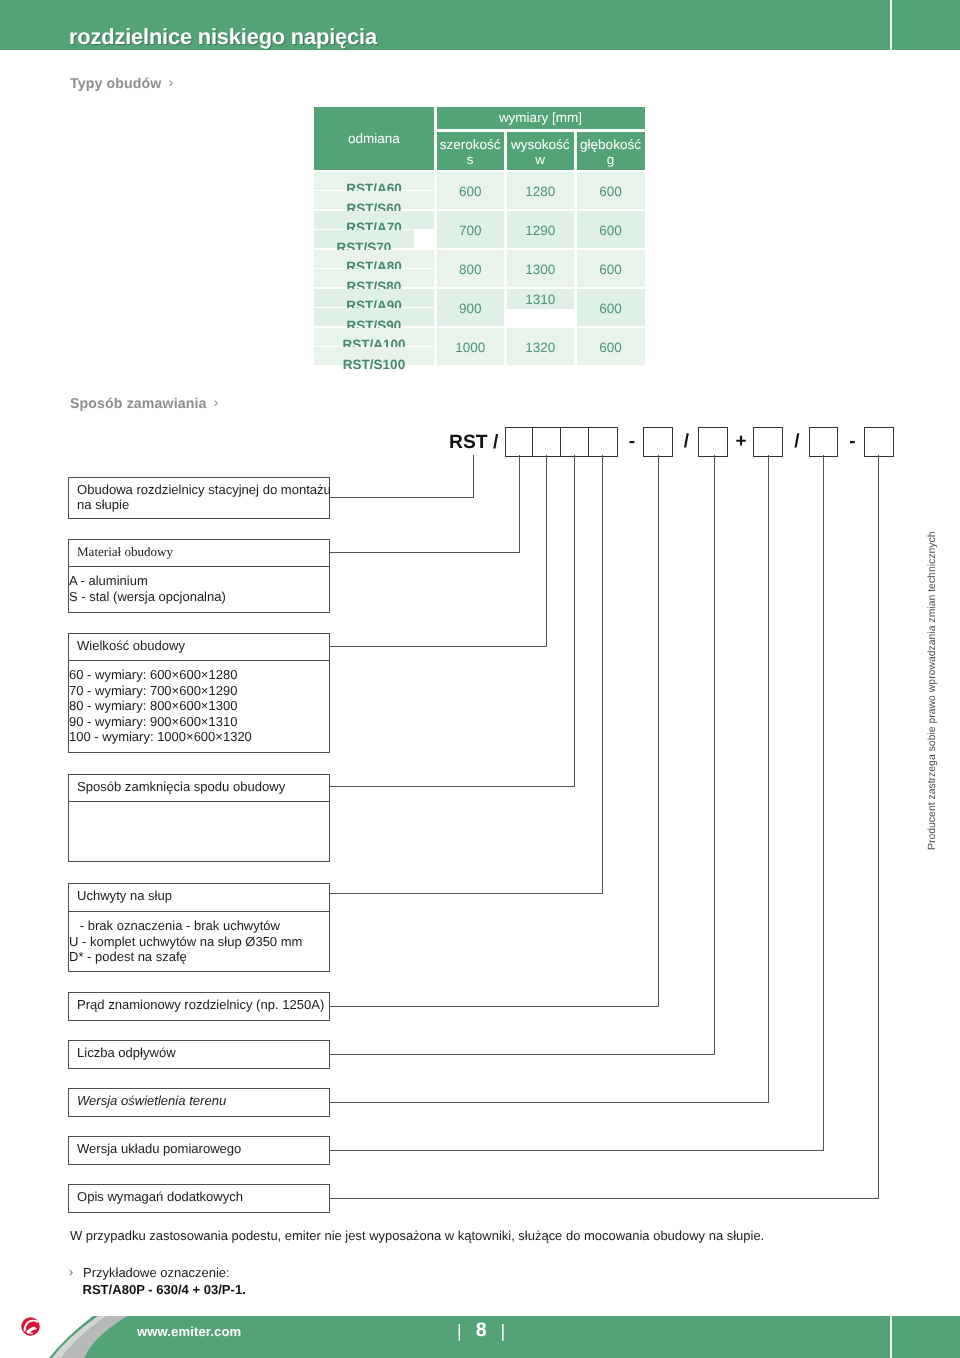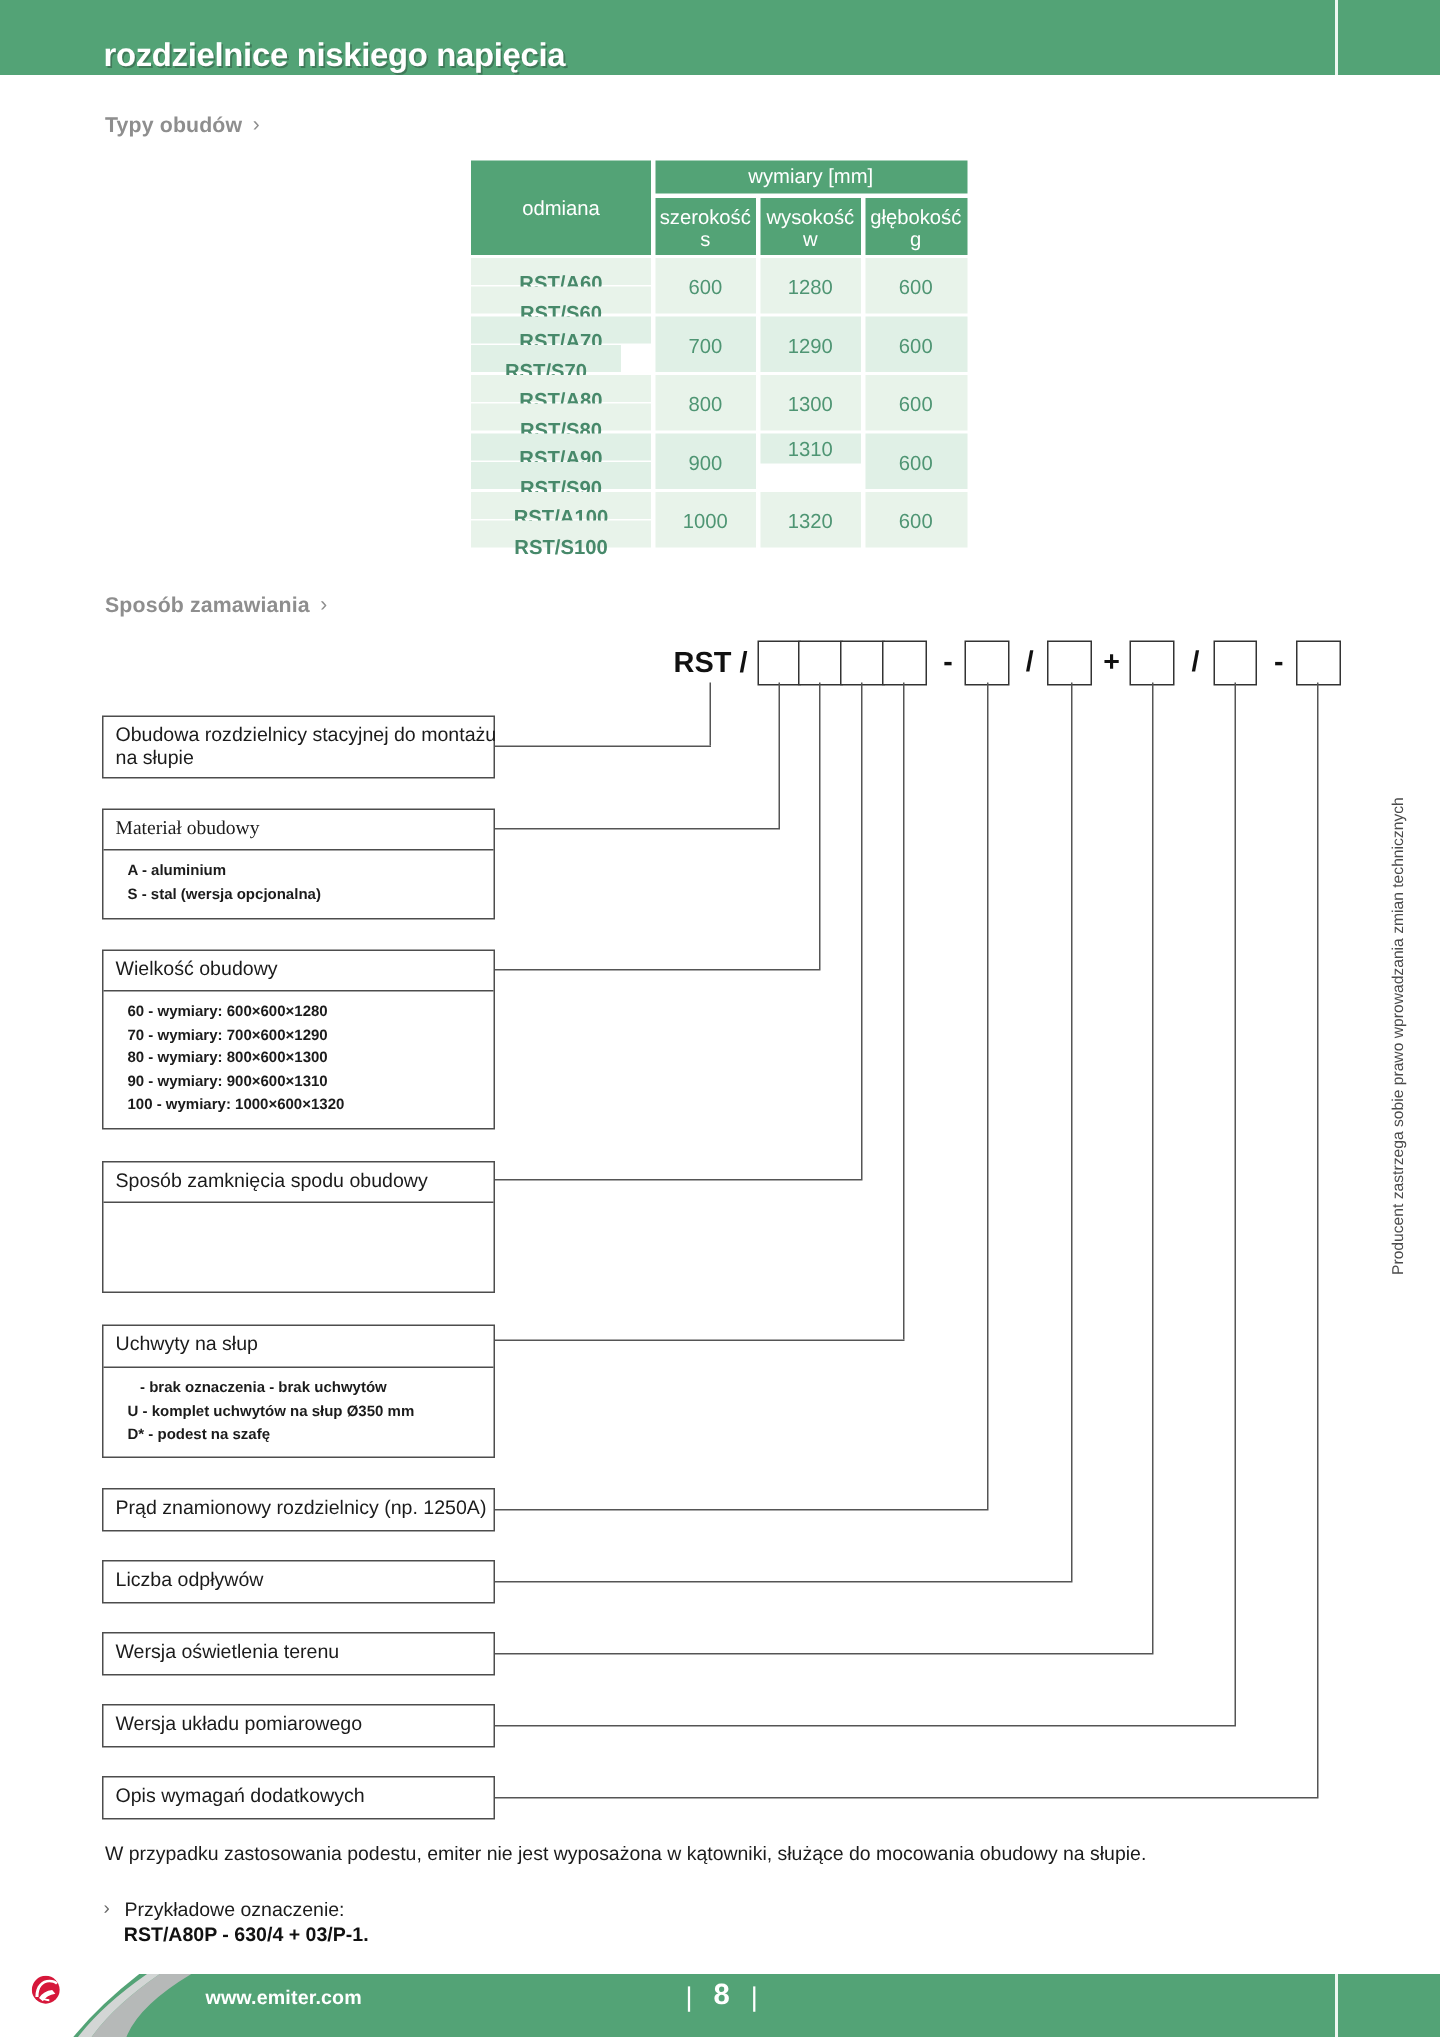--- a/index.html
+++ b/index.html
@@ -32,21 +32,21 @@
   .code-txt{position:absolute;font-weight:bold;color:#111;white-space:nowrap;}
   .code-box{position:absolute;border:1.2px solid #333;background:#fff;}
   .ln{position:absolute;background:#555;}
   .lnv{width:1px;}
   .lnh{height:1px;}
 
   
   .lbox{position:absolute;left:68px;width:262px;border:1.1px solid #4d4d4d;box-sizing:border-box;background:#fff;}
   .lbox .ltitle{position:absolute;left:8px;font-size:13.05px;color:#1b1b1b;line-height:15px;white-space:nowrap;}
   .lbox .lsep{position:absolute;left:0;right:0;border-top:1.1px solid #4d4d4d;}
-  .lbox .lbody{position:absolute;left:16px;font-size:10px;color:#1b1b1b;line-height:15.5px;white-space:nowrap;font-weight:bold;}
+  .lbox .lbody{position:absolute;left:0;font-size:13px;color:#1b1b1b;line-height:15.5px;white-space:nowrap;}
 
   
   #note-text{position:absolute;left:70px;top:1228px;font-size:12.97px;color:#1b1b1b;white-space:nowrap;}
   #example-chev{position:absolute;left:69px;top:1265px;font-size:12.5px;color:#6a6a6a;}
   #example-label{position:absolute;left:83px;top:1265px;font-size:13.0px;color:#1b1b1b;}
   #example-value{position:absolute;left:82.5px;top:1282px;font-size:13.05px;font-weight:bold;color:#111;}
 
   
   #side-note{position:absolute;left:0;top:0;width:400px;font-size:10.45px;color:#4a4a4a;line-height:12px;
        transform-origin:left top;white-space:nowrap;}
@@ -153,21 +153,21 @@
       <div class="ltitle" style="top:4px;">Uchwyty na słup</div>
       <div class="lsep" style="top:27px;"></div>
       <div class="lbody" style="top:34px;">&nbsp;&nbsp;&nbsp;- brak oznaczenia - brak uchwytów<br>U - komplet uchwytów na słup Ø350 mm<br>D* - podest na szafę</div>
     </div>
     <div class="lbox" style="top:992px;height:29px;">
       <div class="ltitle" style="top:4px;">Prąd znamionowy rozdzielnicy (np. 1250A)</div>
     </div>
     <div class="lbox" style="top:1040px;height:29px;">
       <div class="ltitle" style="top:4px;">Liczba odpływów</div>
     </div>
-    <div class="lbox" style="top:1088px;height:29px;">
+    <div class="lbox" style="top:1088px;height:29px;font-style:italic;">
       <div class="ltitle" style="top:4px;">Wersja oświetlenia terenu</div>
     </div>
     <div class="lbox" style="top:1136px;height:29px;">
       <div class="ltitle" style="top:4px;">Wersja układu pomiarowego</div>
     </div>
     <div class="lbox" style="top:1184px;height:29px;">
       <div class="ltitle" style="top:4px;">Opis wymagań dodatkowych</div>
     </div>
   </div>
 <div id="lines-layer">

